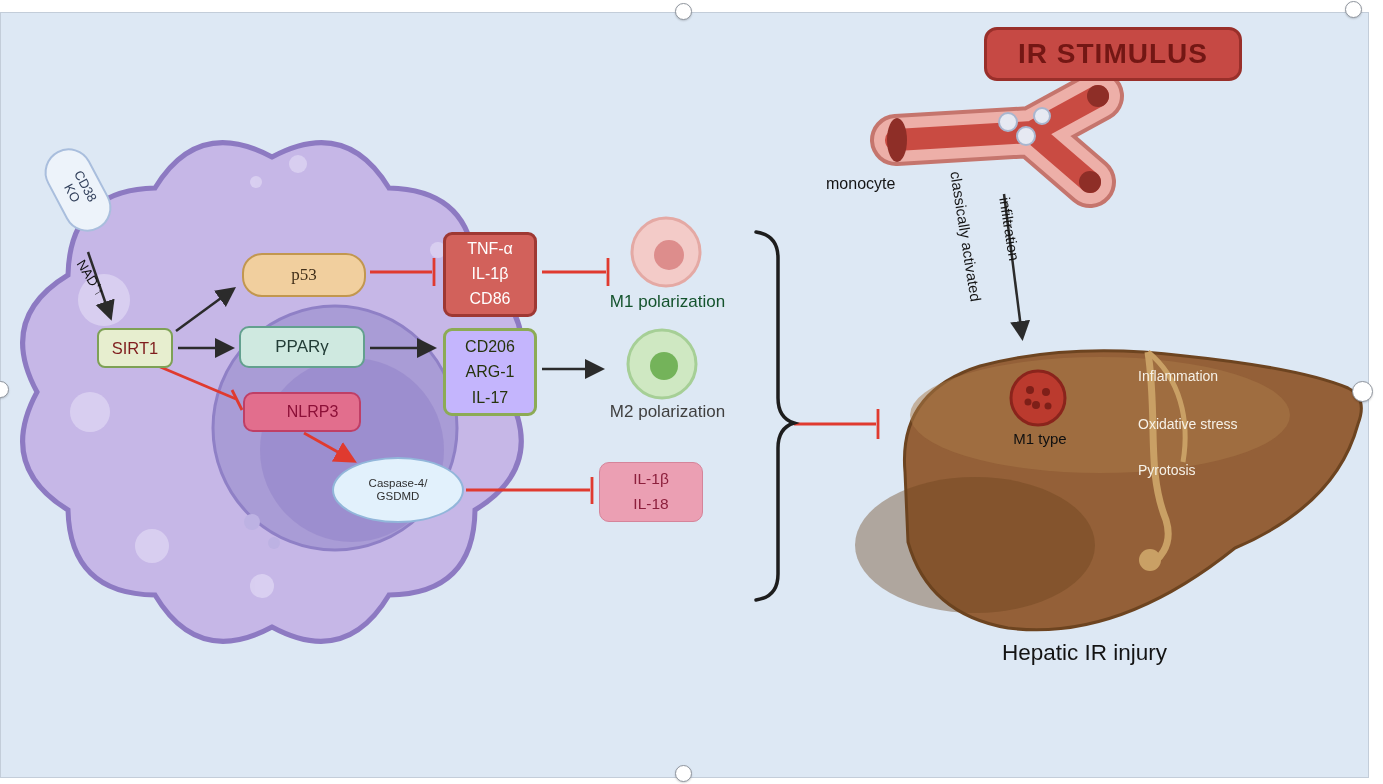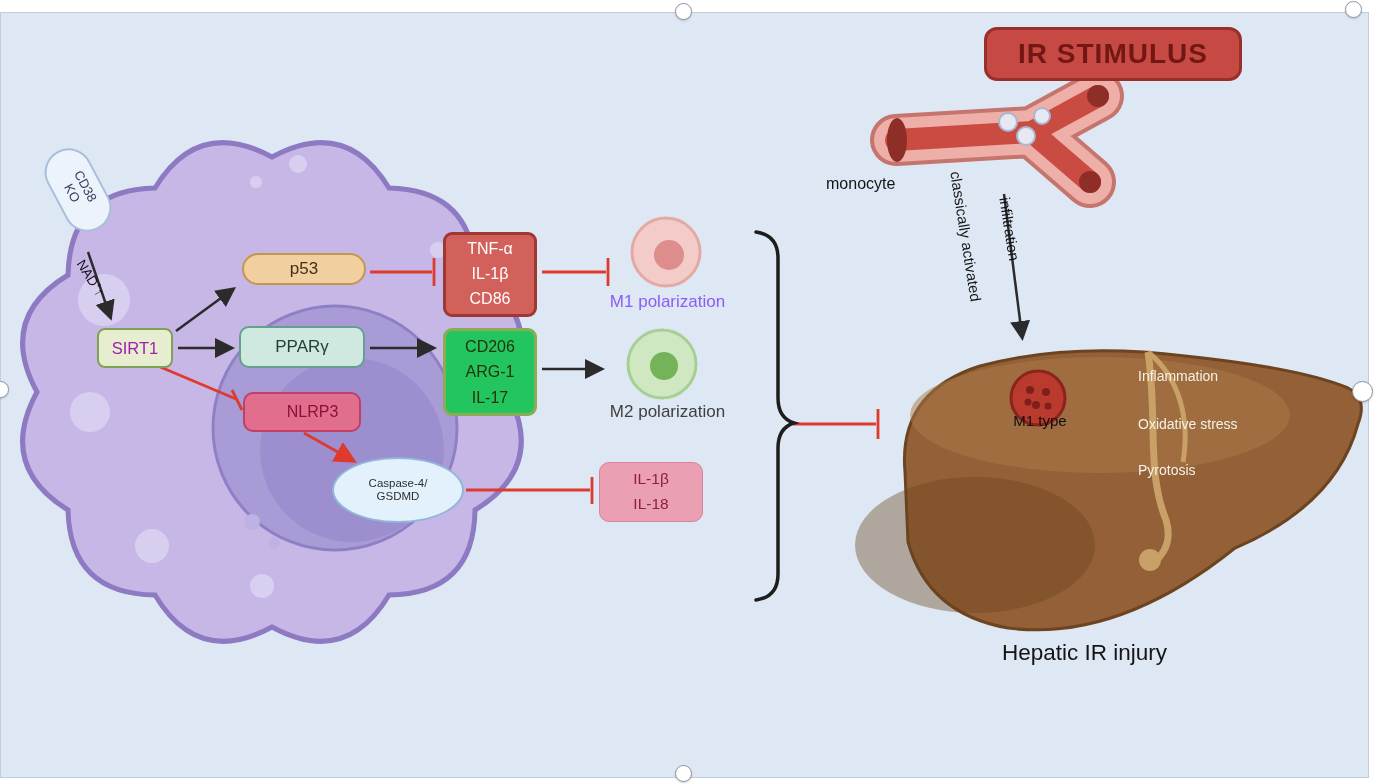--- a/index.html
+++ b/index.html
@@ -17,38 +17,38 @@
     text-align:center;box-sizing:border-box;line-height:1.15;
   }
   .lines div{white-space:nowrap;}
   .cd38{
     left:34px;top:166px;width:88px;height:48px;border-radius:24px;
     background:#edf3fa;border:2.5px solid #a9bedd;color:#33415c;
     font-size:13px;transform:rotate(62deg);
   }
   .rotlabel{position:absolute;transform-origin:left top;white-space:nowrap;color:#141414;}
   .nad{left:88px;top:256px;font-size:13.5px;transform:rotate(58deg);color:#111;}
-  .sirt1{left:97px;top:328px;width:76px;height:40px;background:#e7eecf;border:2.5px solid #7ea155;border-radius:8px;font-size:16.5px;color:#a21caf;}
-  .p53{left:242px;top:253px;width:124px;height:32px;background:#f1cf9e;border:2.5px solid #c2974f;border-radius:20px;font-size:17px;color:#42301a;}
+  .sirt1{left:97px;top:328px;width:76px;height:40px;background:#e7eecf;border:2.5px solid #7ea155;border-radius:8px;font-size:16.5px;color:#7f1d1d;}
+  .p53{left:242px;top:253px;width:124px;height:44px;background:#f1cf9e;border:2.5px solid #c2974f;border-radius:20px;font-size:17px;color:#42301a;font-family:Liberation Serif, serif;}
   .pparg{left:239px;top:326px;width:126px;height:42px;background:#cfe9e0;border:2.5px solid #63a08f;border-radius:10px;font-size:17px;color:#233d37;text-align:center;}
   .nlrp3{left:243px;top:392px;width:118px;height:40px;background:#e26e8d;border:2.5px solid #bf3f66;border-radius:10px;font-size:16px;font-weight:400;color:#8c1038;padding-left:21px;}
   .caspase{left:332px;top:457px;width:132px;height:66px;background:#e2f1fc;border:2px solid #92b6da;border-radius:50%;font-size:11.5px;color:#2f2f2f;}
   .tnfbox{left:443px;top:232px;width:94px;height:85px;background:#d2615b;border:3px solid #9e3833;border-radius:9px;font-size:16px;color:#ffffff;}
   .tnfbox .lines div{line-height:1.55;}
-  .cd206box{left:443px;top:328px;width:94px;height:88px;background:#22c55e;border:3px solid #8cab55;border-radius:9px;font-size:16px;color:#26330d;}
+  .cd206box{left:443px;top:328px;width:94px;height:88px;background:#c4b5fd;border:3px solid #8cab55;border-radius:9px;font-size:16px;color:#26330d;}
   .cd206box .lines div{line-height:1.6;}
   .ilbox{left:599px;top:462px;width:104px;height:60px;background:#eb9fb3;border:1.5px solid #d5849a;border-radius:10px;font-size:15.5px;color:#8c1f3c;}
   .ilbox .lines div{line-height:1.6;}
-  .m1pol{left:585px;top:292px;width:165px;font-size:17px;color:#8b5cf6;text-align:center;}
+  .m1pol{left:585px;top:292px;width:165px;font-size:17px;color:#14532d;text-align:center;}
   .m2pol{left:585px;top:402px;width:165px;font-size:17px;color:#404040;}
   .banner{left:984px;top:27px;width:258px;height:54px;background:#c64944;border:3px solid #992f2a;border-radius:13px;font-size:28px;font-weight:600;letter-spacing:1px;color:#731714;}
   .monocyte{left:826px;top:175px;font-size:16px;color:#141414;position:absolute;}
   .classact{left:964px;top:170px;font-size:15px;transform:rotate(81deg);}
   .infil{left:1013px;top:196px;font-size:15px;transform:rotate(81deg);}
-  .m1type{left:998px;top:412px;width:84px;font-size:15px;color:#101010;}
+  .m1type{left:998px;top:430px;width:84px;font-size:15px;color:#101010;}
   .liverlabel{position:absolute;left:1138px;font-size:14px;color:#f6f1e7;}
   .caption{left:952px;top:640px;width:265px;font-size:22.5px;color:#141414;}
   .handle{
     position:absolute;width:17px;height:17px;border-radius:50%;background:#fff;
     border:1.5px solid #8f959e;box-shadow:0 1px 2px rgba(0,0,0,.18);z-index:20;box-sizing:border-box;
   }
 </style>
 </head>
 <body>
 

